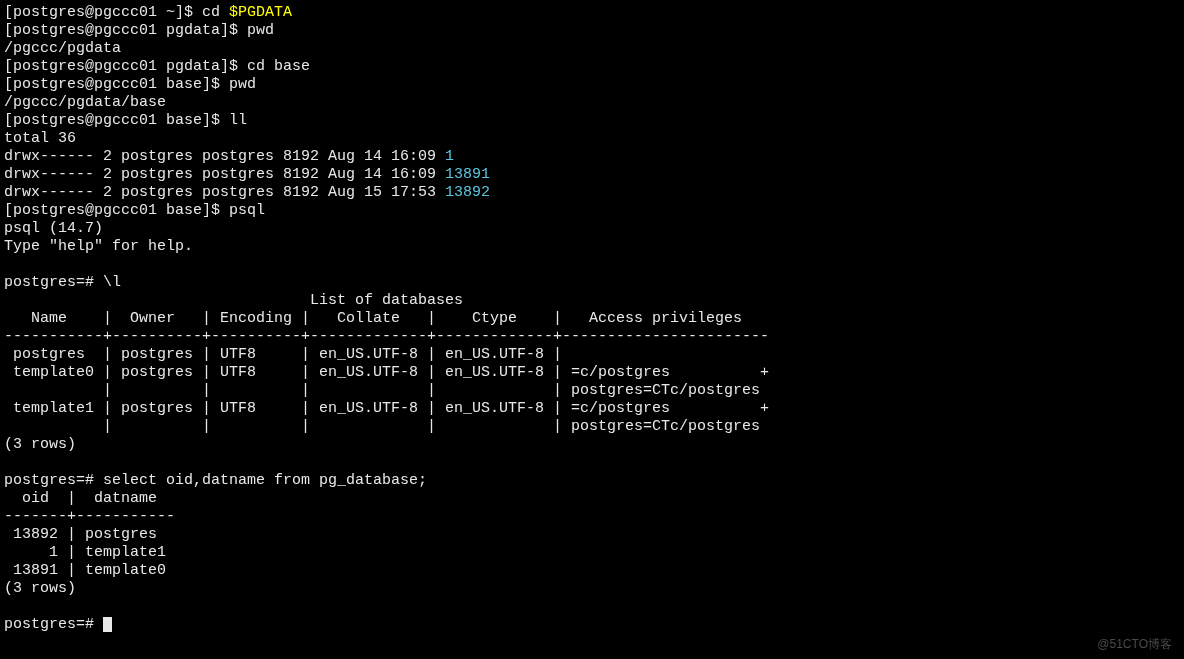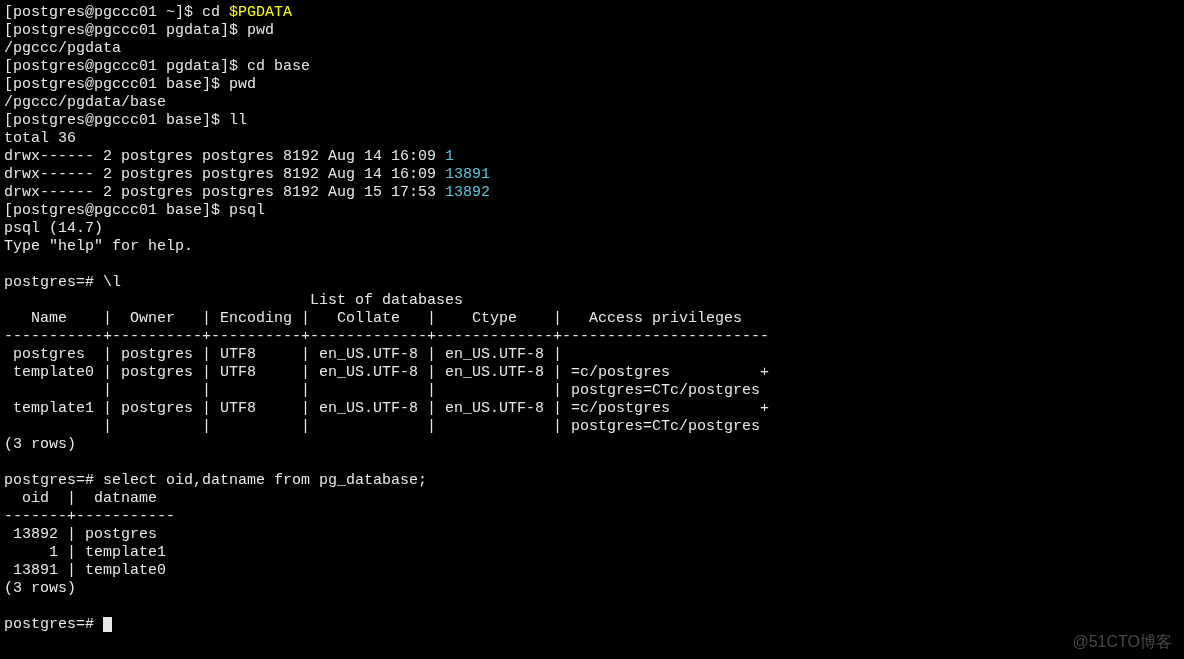--- a/index.html
+++ b/index.html
@@ -24,21 +24,21 @@
       width: 9px;
       height: 15px;
       background: #e8e8e8;
       vertical-align: middle;
     }
     .watermark {
       position: absolute;
       bottom: 8px;
       right: 12px;
       color: #4a4a4a;
-      font-size: 16px;
+      font-size: 12px;
       font-family: sans-serif;
     }
   </style>
 </head>
 <body><div><span class="line"><span>[postgres@pgccc01 ~]$ </span><span>cd </span><span class="yellow">$PGDATA</span></span><span class="line"><span>[postgres@pgccc01 pgdata]$ </span><span>pwd</span></span><span class="line">/pgccc/pgdata</span><span class="line"><span>[postgres@pgccc01 pgdata]$ </span><span>cd base</span></span><span class="line"><span>[postgres@pgccc01 base]$ </span><span>pwd</span></span><span class="line">/pgccc/pgdata/base</span><span class="line"><span>[postgres@pgccc01 base]$ </span><span>ll</span></span><span class="line">total 36</span><span class="line"><span>drwx------ 2 postgres postgres 8192 Aug 14 16:09 </span><span class="cyan">1</span></span><span class="line"><span>drwx------ 2 postgres postgres 8192 Aug 14 16:09 </span><span class="cyan">13891</span></span><span class="line"><span>drwx------ 2 postgres postgres 8192 Aug 15 17:53 </span><span class="cyan">13892</span></span><span class="line"><span>[postgres@pgccc01 base]$ </span><span>psql</span></span><span class="line">psql (14.7)</span><span class="line">Type "help" for help.</span><span class="line"> </span><span class="line">postgres=# \l</span><span class="line">                                  List of databases</span><span class="line">   Name    |  Owner   | Encoding |   Collate   |    Ctype    |   Access privileges   </span><span class="line">-----------+----------+----------+-------------+-------------+-----------------------</span><span class="line"> postgres  | postgres | UTF8     | en_US.UTF-8 | en_US.UTF-8 | </span><span class="line"> template0 | postgres | UTF8     | en_US.UTF-8 | en_US.UTF-8 | =c/postgres          +</span><span class="line">           |          |          |             |             | postgres=CTc/postgres</span><span class="line"> template1 | postgres | UTF8     | en_US.UTF-8 | en_US.UTF-8 | =c/postgres          +</span><span class="line">           |          |          |             |             | postgres=CTc/postgres</span><span class="line">(3 rows)</span><span class="line"> </span><span class="line">postgres=# select oid,datname from pg_database;</span><span class="line">  oid  |  datname  </span><span class="line">-------+-----------</span><span class="line"> 13892 | postgres</span><span class="line">     1 | template1</span><span class="line"> 13891 | template0</span><span class="line">(3 rows)</span><span class="line"> </span><span class="line"><span>postgres=# </span><span class="cursor"></span></span></div><div class="watermark">@51CTO博客</div>
 
 
 
 
 

